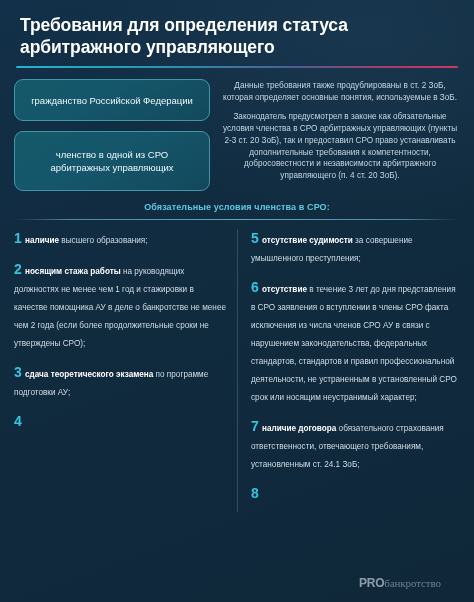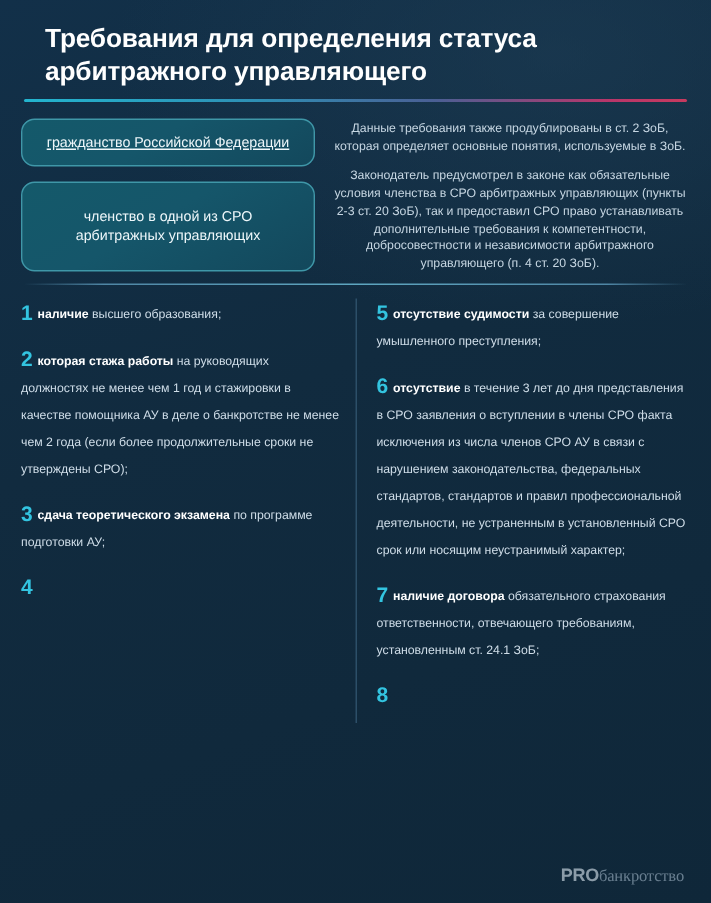--- a/index.html
+++ b/index.html
@@ -20,21 +20,21 @@
     width: 474px;
     height: 602px;
     background:
       radial-gradient(ellipse 420px 260px at 78% 6%, rgba(30,62,86,0.55) 0%, rgba(17,43,63,0) 70%),
       linear-gradient(160deg, #123049 0%, #112b3f 42%, #0f2739 100%);
     box-sizing: border-box;
   }
 
   
   .header {
-    padding: 14px 16px 0 30px;
+    padding: 14px 16px 0 20px;
   }
   .header-title {
     font-size: 17.5px;
     line-height: 1.27;
     font-weight: bold;
     color: #ffffff;
     letter-spacing: -0.1px;
     margin: 0;
   }
   .header-subtitle {
@@ -72,21 +72,21 @@
     color: #eef7fa;
     font-size: 9.5px;
     line-height: 1.42;
     text-align: center;
     display: flex;
     align-items: center;
     justify-content: center;
     padding: 7px 10px;
     box-sizing: border-box;
   }
-  .tealbox-1 { height: 32px; text-decoration: underline; }
+  .tealbox-1 { height: 42px; }
   .tealbox-2 { height: 60px; }
   .tealbox p { margin: 0; }
 
   .top-right {
     flex: 1 1 auto;
     padding-top: 1px;
   }
   .para {
     margin: 0 0 7px 0;
     font-size: 8.2px;
@@ -171,21 +171,21 @@
   
   .footer {
     position: absolute;
     left: 0;
     right: 0;
     bottom: 0;
     height: 38px;
     display: flex;
     align-items: center;
     justify-content: flex-end;
-    padding-right: 18px;
+    padding-right: 33px;
     box-sizing: border-box;
   }
   .logo {
     display: flex;
     align-items: baseline;
     opacity: 0.62;
   }
   .logo-pro {
     font-size: 12px;
     font-weight: bold;
@@ -220,34 +220,35 @@
       </div>
     </div>
 
     <div class="top-right">
       <p class="para">Данные требования также продублированы в ст. 2 ЗоБ, которая определяет основные понятия, используемые в ЗоБ.</p>
       <p class="para">Законодатель предусмотрел в законе как обязательные условия членства в СРО арбитражных управляющих (пункты 2-3 ст. 20 ЗоБ), так и предоставил СРО право устанавливать дополнительные требования к компетентности, добросовестности и независимости арбитражного управляющего (п. 4 ст. 20 ЗоБ).</p>
     </div>
 
   </div>
 
+  <div class="section-heading">Обязательные условия членства в СРО:</div>
   <div class="section-rule"></div>
 
   <div class="columns">
 
     <div class="col col-left">
 
       <div class="item hang">
         <span class="item-num">1</span>
         <span class="item-text"><b>наличие</b><span> высшего образования;</span></span>
       </div>
 
       <div class="item hang">
         <span class="item-num">2</span>
-        <span class="item-text"><b>которая стажа работы</b><span> на руководящих должностях не менее чем 1 год и стажировки в качестве помощника АУ в деле о банкротстве не менее чем 2 года (если более продолжительные сроки не утверждены СРО);</span></span>
+        <span class="item-text"><b>носящим стажа работы</b><span> на руководящих должностях не менее чем 1 год и стажировки в качестве помощника АУ в деле о банкротстве не менее чем 2 года (если более продолжительные сроки не утверждены СРО);</span></span>
       </div>
 
       <div class="item hang">
         <span class="item-num">3</span>
         <span class="item-text"><b>сдача теоретического экзамена</b><span> по программе подготовки АУ;</span></span>
       </div>
 
       <div class="item hang">
         <span class="item-num">4</span>
       </div>

